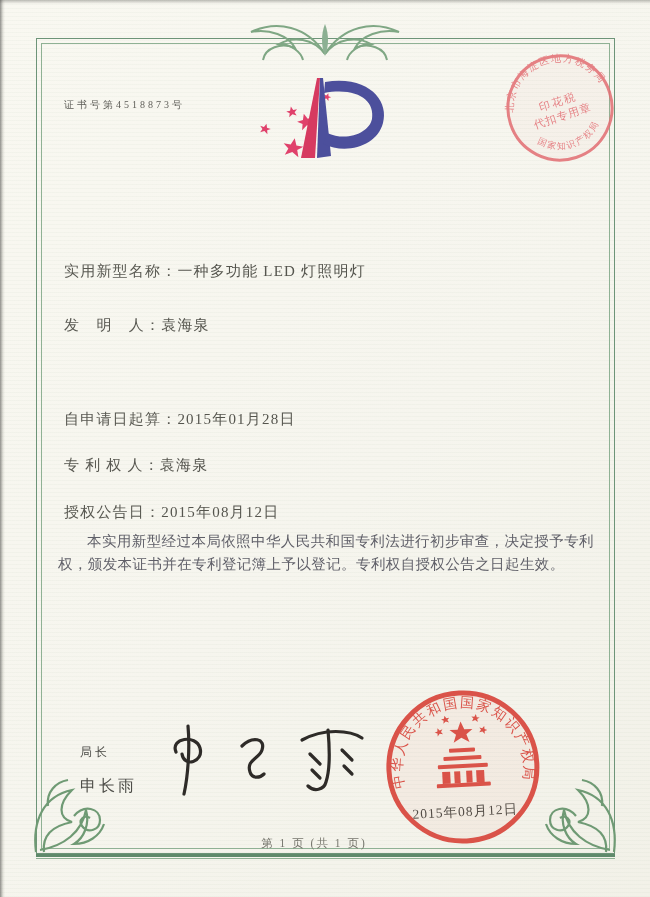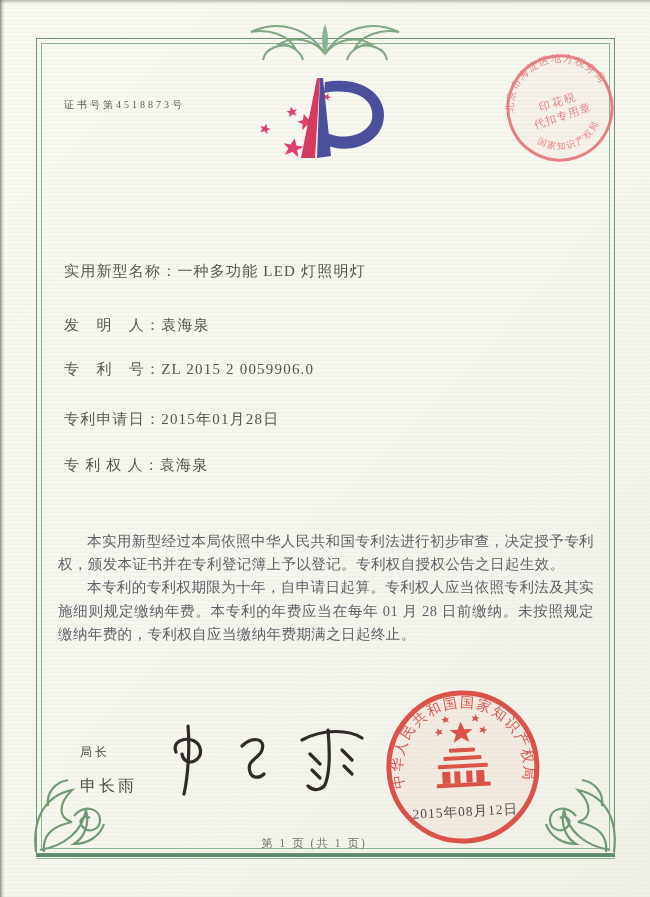--- a/index.html
+++ b/index.html
@@ -116,27 +116,26 @@
     <text font-size="9" fill="#e26d72" letter-spacing="1.5" font-family="'Liberation Serif','DejaVu Serif',serif">
       <textPath href="#stampBottom" startOffset="50%" text-anchor="middle">国家知识产权局</textPath>
     </text>
     <text x="60" y="57" font-size="11" fill="#e26d72" text-anchor="middle" letter-spacing="2">印花税</text>
     <text x="60" y="72" font-size="11" fill="#e26d72" text-anchor="middle" letter-spacing="1">代扣专用章</text>
   </svg>
 
 
   <div class="field f1"><span>发　明　人：</span><span class="val">袁海泉</span></div>
   <div class="field f0"><span>实用新型名称：</span><span class="val">一种多功能 LED 灯照明灯</span></div>
-  <div class="field f2"><span>专　利　号：</span><span class="val">ZL 2015 2 0059906.0</span></div>
-  <div class="field f3"><span>专利申请日：</span><span class="val">2015年01月28日</span></div>
+  <div class="field f3"><span>自申请日起算：</span><span class="val">2015年01月28日</span></div>
   <div class="field f4"><span>专 利 权 人：</span><span class="val">袁海泉</span></div>
+  <div class="field f5"><span>授权公告日：</span><span class="val">2015年08月12日</span></div>
 
   <div class="body-text">
     <p>本实用新型经过本局依照中华人民共和国专利法进行初步审查，决定授予专利权，颁发本证书并在专利登记簿上予以登记。专利权自授权公告之日起生效。</p>
-    <p>本专利的专利权期限为十年，自申请日起算。专利权人应当依照专利法及其实施细则规定缴纳年费。本专利的年费应当在每年 01 月 28 日前缴纳。未按照规定缴纳年费的，专利权自应当缴纳年费期满之日起终止。</p>
   </div>
 
   <div class="sig-title">局长</div>
   <div class="sig-name">申长雨</div>
 
   <svg class="signature-svg" width="230" height="90" viewBox="0 0 230 90">
     <g stroke="#2e2b28" stroke-width="3.2" fill="none" stroke-linecap="round">
       <path d="M26,34 c-6,-14 20,-18 24,-4 c4,14 -16,20 -18,6"></path>
       <path d="M38,8 C40,30 38,58 34,76"></path>
       <path d="M92,28 c10,-10 24,-8 20,4 c-3,9 -16,10 -12,22 c2,7 10,6 14,2"></path>

